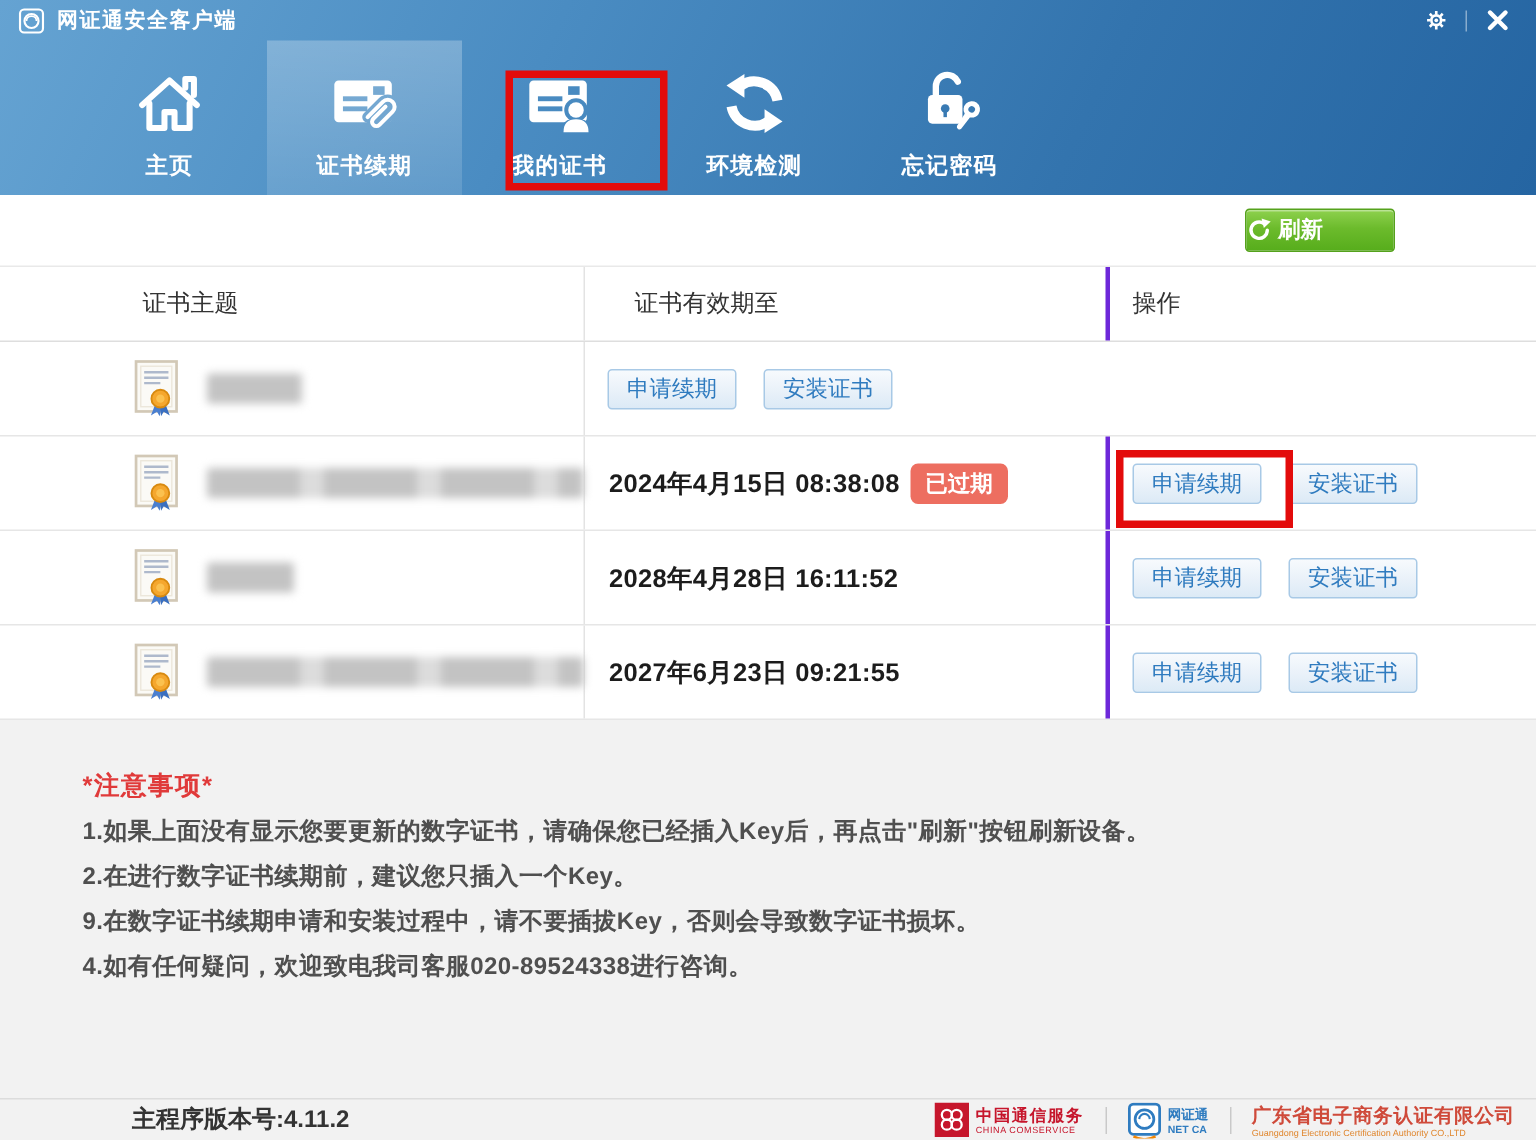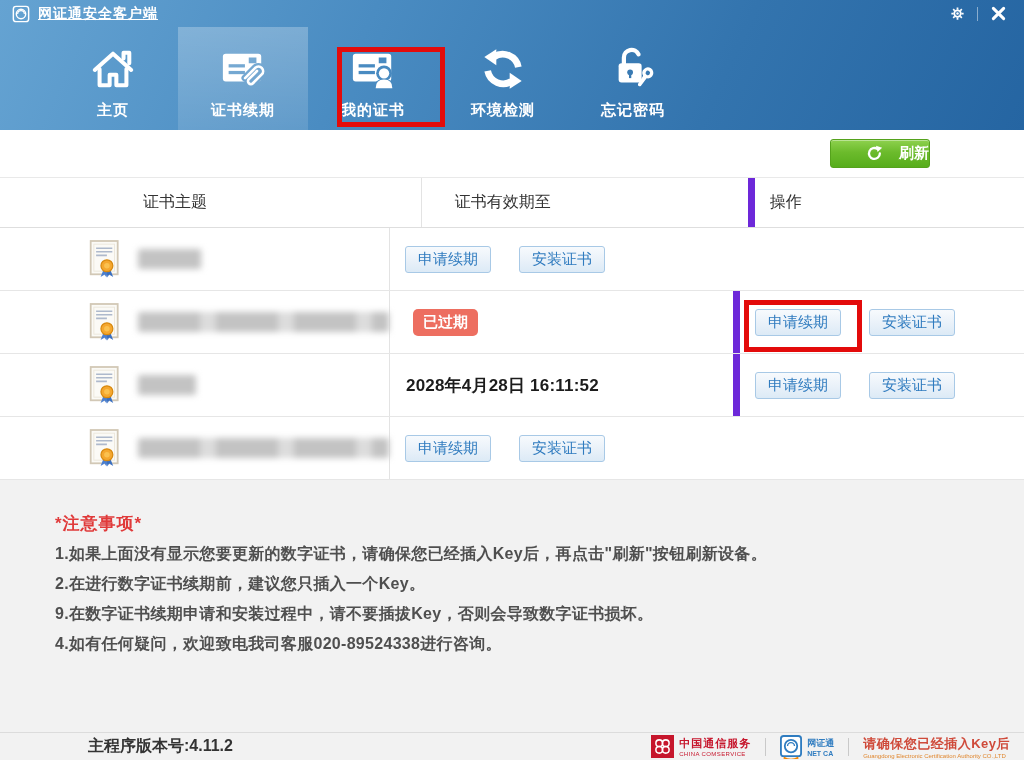--- a/index.html
+++ b/index.html
@@ -6,58 +6,58 @@
   html,body { width:1024px; height:760px; }
   body { font-family:"Liberation Sans","DejaVu Sans",sans-serif; background:#fff; }
   #app { position:relative; width:1024px; height:760px; overflow:hidden; background:#fff; }
 
   
   .header { position:absolute; left:0; top:0; width:1024px; height:130px;
             background:linear-gradient(115deg,#65a3d2 0%,#4a8cc2 35%,#3374ae 70%,#2565a2 100%); }
   .titlebar { position:absolute; left:0; top:0; width:1024px; height:27px;
               display:flex; align-items:center; padding:0 12px; }
   .app-icon { display:inline-flex; margin-right:8px; }
-  .app-title { color:#fff; font-size:14px; font-weight:bold; letter-spacing:1px;text-decoration:underline; }
+  .app-title { color:#fff; font-size:14px; font-weight:bold; letter-spacing:1px; }
   .win-controls { margin-left:auto; display:flex; align-items:center; }
   .win-btn { width:28px; height:22px; display:flex; align-items:center; justify-content:center; cursor:pointer; }
   .win-divider { width:1px; height:14px; background:rgba(255,255,255,.45); margin:0 6px; }
 
   .nav { position:absolute; left:0; top:27px; width:1024px; height:103px; display:flex; padding-left:48px; }
   .tab { width:130px; height:103px; display:flex; flex-direction:column; align-items:center;
          justify-content:flex-start; padding-top:16px; cursor:pointer; }
   .tab .tab-icon { height:52px; display:flex; align-items:center; justify-content:center; }
   .tab .tab-label { margin-top:6px; color:#fff; font-size:15px; font-weight:bold; letter-spacing:1px; }
   .tab.active { background:linear-gradient(180deg,rgba(255,255,255,.26),rgba(255,255,255,.12)); }
 
   
   .toolbar { position:absolute; left:0; top:130px; width:1024px; height:48px; background:#fff;
              border-bottom:1px solid #e9e9e9; display:flex; align-items:center; justify-content:flex-end;
              padding-right:94px; }
   .refresh-btn { width:100px; height:29px; border:1px solid #55a21c; border-radius:3px;
                  background:linear-gradient(180deg,#8ed14e 0%,#6cbb2c 45%,#57ad1c 100%);
                  color:#fff; font-size:15px; font-weight:bold; display:flex; align-items:center;
-                 justify-content:flex-end; gap:16px; cursor:pointer;
+                 justify-content:flex-start; gap:4px; cursor:pointer;
                  box-shadow:inset 0 1px 0 rgba(255,255,255,.4); }
 
   
   .table { position:absolute; left:0; top:178px; width:1024px; }
   .thead, .trow { display:flex; width:1024px; }
   .cell { display:flex; align-items:center; }
   .c1 { width:390px; border-right:1px solid #e3e3e3; }
-  .c2 { width:350px; border-right:7px solid #6d28d9; }
+  .c2 { width:350px; border-right:3px solid #6d28d9; }
   .c3 { width:284px; }
   .thead { height:50px; border-bottom:1px solid #dedede; }
   .thead .cell { font-size:16px; color:#333; }
-  .thead .c1 { padding-left:95px;margin-left:48px; }
+  .thead .c1 { padding-left:95px; }
   .thead .c2 { padding-left:33px; }
   .thead .c3 { padding-left:15px; }
   .trow { height:63px; border-bottom:1px solid #e6e6e6; }
   .trow .c1 { padding-left:88px; }
   .trow .c2 { padding-left:16px; }
-  .trow .c3 { padding-left:15px; gap:28px; }
+  .trow .c3 { padding-left:15px; gap:18px; }
   .cert-icon { display:inline-flex; margin-right:14px; }
   .redacted { display:inline-block; height:20px; border-radius:2px; filter:blur(3px);
               background:repeating-linear-gradient(90deg,#c3c3c3 0 62px,#dcdcdc 62px 78px); }
   .w1 { width:64px; } .w2 { width:300px; } .w3 { width:58px; } .w4 { width:330px; }
   .date { font-size:17px; font-weight:bold; color:#1c1c1c; letter-spacing:.2px; }
   .badge { margin-left:7px; background:#ed6e60; color:#fff; font-size:15px; font-weight:bold;
            padding:4px 10px; border-radius:5px; }
   .act-btn { width:86px; height:27px; border:1px solid #a8c9e6; border-radius:3px;
              background:linear-gradient(180deg,#f7fafd 0%,#e9f1f9 55%,#dcEAf6 100%);
              background:linear-gradient(180deg,#f7fafd 0%,#e9f1f9 55%,#dceaf6 100%);
@@ -272,20 +272,21 @@
               </g>
               <path d="M17.5 33l-3.5 9 4.5-2.7 2 3.3 2-9.6z" fill="#4a7fd0"></path>
               <path d="M24.5 33l3.5 9-4.5-2.7-2 3.3-1-9.6z" fill="#3a6fc0"></path>
               <circle cx="21" cy="29.5" r="6.6" fill="#f5a72e" stroke="#d88a10" stroke-width="1.4"></circle>
               <circle cx="21" cy="29.5" r="3.1" fill="#fbc14f"></circle>
             </svg>
         </span>
         <span class="redacted w2"></span>
       </div>
       <div class="cell c2">
+        <span class="date">2024年4月15日 08:38:08</span>
         <span class="badge">已过期</span>
       </div>
       <div class="cell c3">
         <button class="act-btn">申请续期</button>
         <button class="act-btn">安装证书</button>
       </div>
     </div>
 
     <div class="trow">
       <div class="cell c1">
@@ -323,20 +324,23 @@
                 <path d="M9 10h18M9 14h18M9 18h12"></path>
               </g>
               <path d="M17.5 33l-3.5 9 4.5-2.7 2 3.3 2-9.6z" fill="#4a7fd0"></path>
               <path d="M24.5 33l3.5 9-4.5-2.7-2 3.3-1-9.6z" fill="#3a6fc0"></path>
               <circle cx="21" cy="29.5" r="6.6" fill="#f5a72e" stroke="#d88a10" stroke-width="1.4"></circle>
               <circle cx="21" cy="29.5" r="3.1" fill="#fbc14f"></circle>
             </svg>
         </span>
         <span class="redacted w4"></span>
       </div>
+      <div class="cell c2">
+          <span class="date">2027年6月23日 09:21:55</span>
+        </div>
       <div class="cell c3">
         <button class="act-btn">申请续期</button>
         <button class="act-btn">安装证书</button>
       </div>
     </div>
   </div>
 
   <div class="bottom">
     <div class="notes">
       <div class="notes-title">*注意事项*</div>
@@ -377,21 +381,21 @@
               </svg>
           </span>
           <span class="logo-text">
             <span class="netca-cn">网证通</span>
             <span class="netca-en">NET CA</span>
           </span>
         </div>
         <span class="logo-divider"></span>
         <div class="logo">
           <span class="logo-text">
-            <span class="gdca-cn">请确保您已经插入Key后</span>
+            <span class="gdca-cn">广东省电子商务认证有限公司</span>
             <span class="gdca-en">Guangdong Electronic Certification Authority CO.,LTD</span>
           </span>
         </div>
       </div>
     </div>
   </div>
 
   <div class="annotation ann-tab"></div>
   <div class="annotation ann-renew"></div>
 </div>

